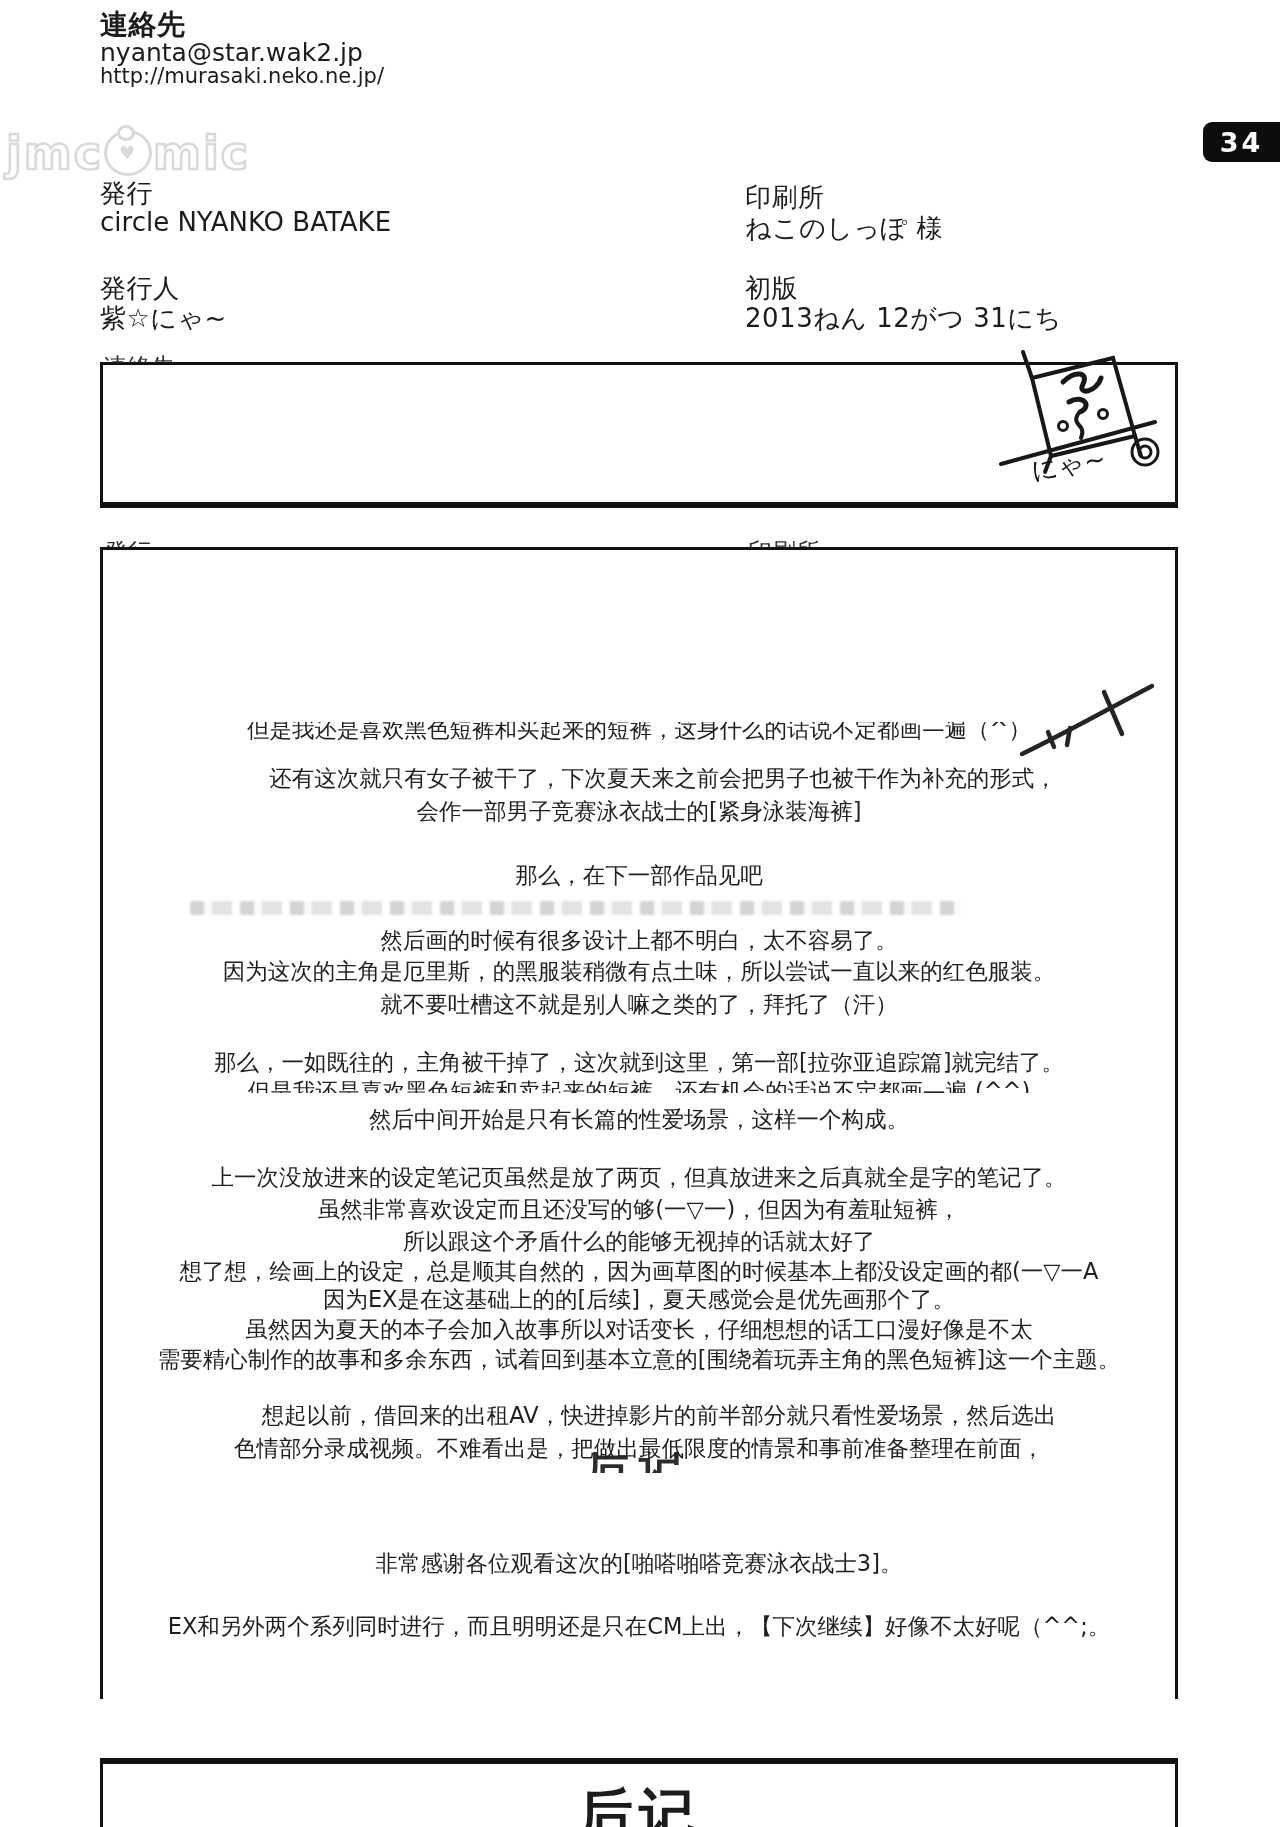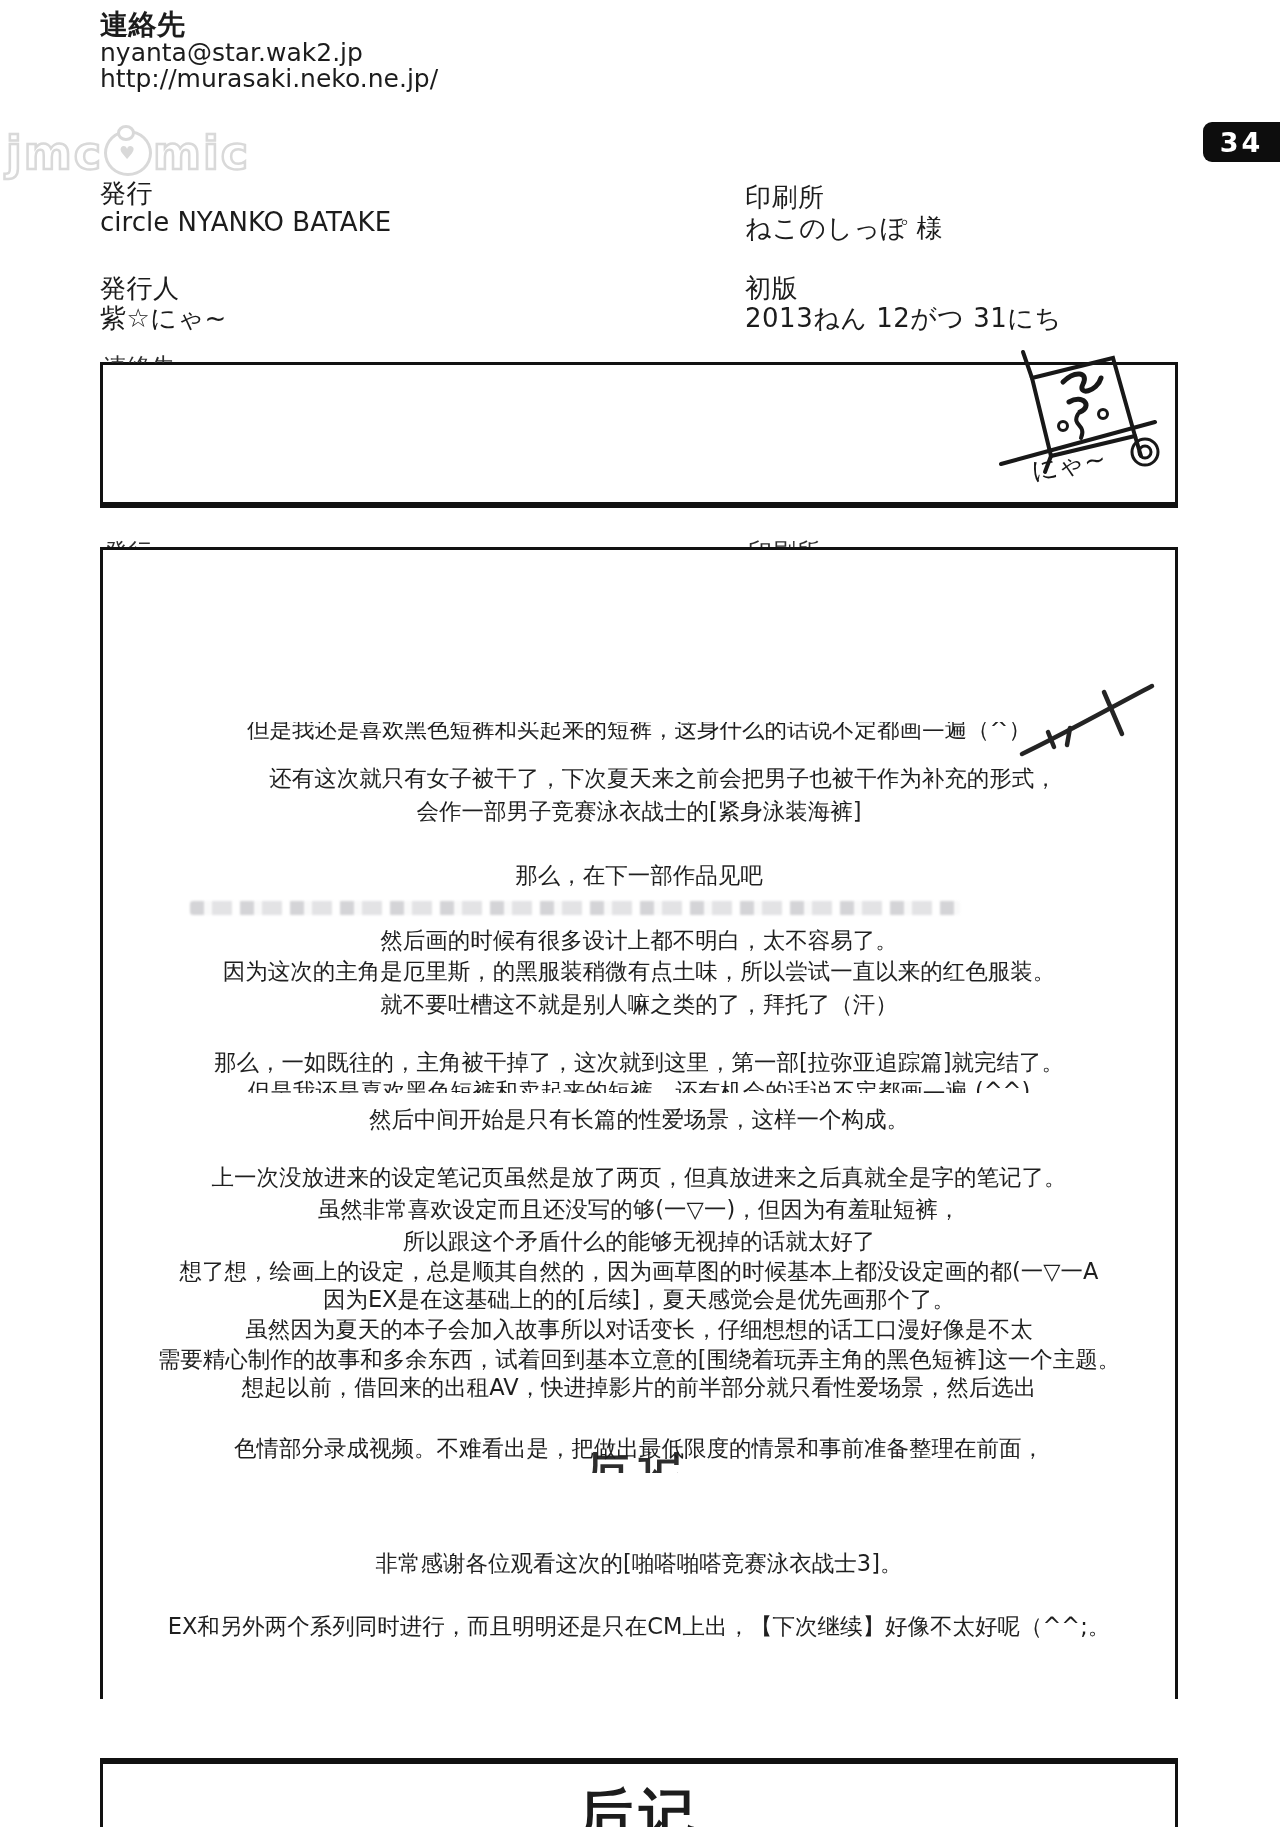--- a/index.html
+++ b/index.html
@@ -7,21 +7,21 @@
     width:1280px;height:1827px;position:relative;overflow:hidden;
     background:#ffffff;color:#1c1c1c;
     font-family:"DejaVu Sans","Liberation Sans",sans-serif;
   }
   .abs{position:absolute;}
   .jp{letter-spacing:.5px;}
 
   
   .contact-label{left:100px;top:6px;font-size:28px;font-weight:600;}
   .contact-email{left:100px;top:38px;font-size:25px;}
-  .contact-url{left:100px;top:64px;font-size:25px;}
+  .contact-url{left:100px;top:64px;font-size:21px;}
 
   
   .watermark{
     left:6px;top:126px;font-size:46px;font-weight:bold;letter-spacing:2px;
     color:#ffffff;-webkit-text-stroke:2.5px #d9d9d9;
     display:flex;align-items:center;
   }
   .wm-bird{
     display:inline-block;width:42px;height:40px;border:3px solid #d9d9d9;
     border-radius:50%;position:relative;margin:0 1px;background:#fff;
@@ -153,21 +153,21 @@
   </div>
 
   <div class="line" style="top:1104px;">然后中间开始是只有长篇的性爱场景，这样一个构成。</div>
   <div class="line" style="top:1162px;">上一次没放进来的设定笔记页虽然是放了两页，但真放进来之后真就全是字的笔记了。</div>
   <div class="line" style="top:1194px;">虽然非常喜欢设定而且还没写的够(一▽一)，但因为有羞耻短裤，</div>
   <div class="line" style="top:1226px;">所以跟这个矛盾什么的能够无视掉的话就太好了</div>
   <div class="line" style="top:1256px;">想了想，绘画上的设定，总是顺其自然的，因为画草图的时候基本上都没设定画的都(一▽一A</div>
   <div class="line" style="top:1284px;">因为EX是在这基础上的的[后续]，夏天感觉会是优先画那个了。</div>
   <div class="line" style="top:1314px;">虽然因为夏天的本子会加入故事所以对话变长，仔细想想的话工口漫好像是不太</div>
   <div class="line" style="top:1344px;">需要精心制作的故事和多余东西，试着回到基本立意的[围绕着玩弄主角的黑色短裤]这一个主题。</div>
-  <div class="line" style="top:1372px;">想起以前，借回来的出租AV，快进掉影片的前半部分就只看性爱场景，然后选出</div>
+  <div class="line" style="top:1400px;padding-left:20px;">想起以前，借回来的出租AV，快进掉影片的前半部分就只看性爱场景，然后选出</div>
   <div class="line" style="top:1433px;">色情部分录成视频。不难看出是，把做出最低限度的情景和事前准备整理在前面，</div>
 
   <div class="ghost-wrap" style="top:1452px;">
     <span>后记</span>
   </div>
 
   <div class="line" style="top:1548px;">非常感谢各位观看这次的[啪嗒啪嗒竞赛泳衣战士3]。</div>
   <div class="line" style="top:1611px;">EX和另外两个系列同时进行，而且明明还是只在CM上出，【下次继续】好像不太好呢（^^;。</div>
 </div>
 

